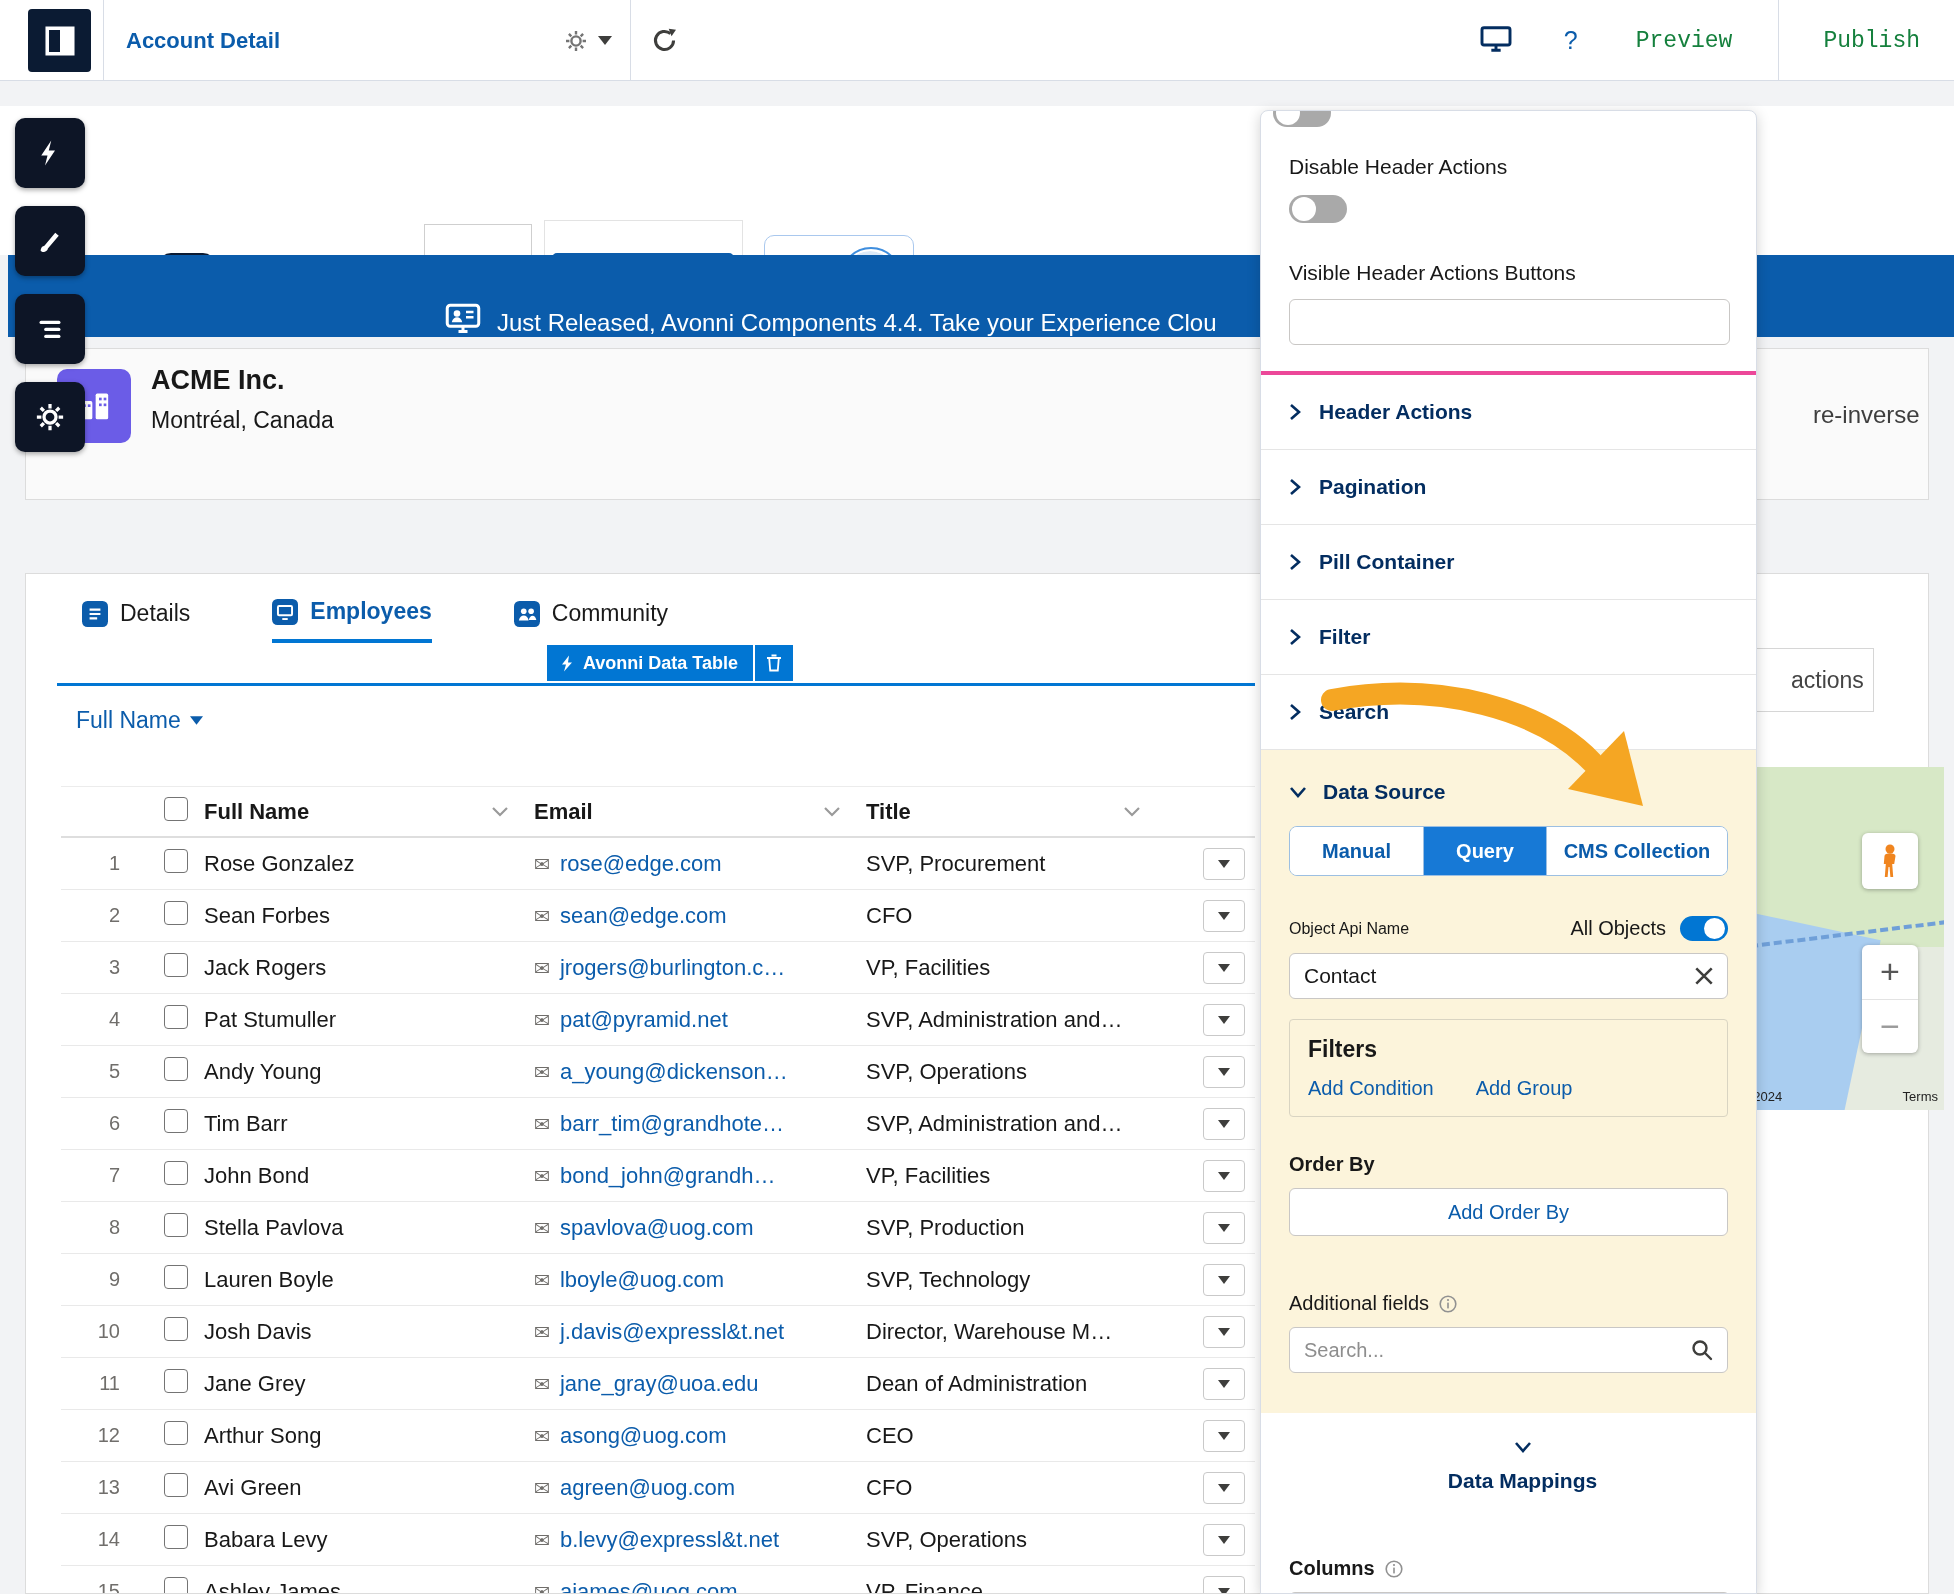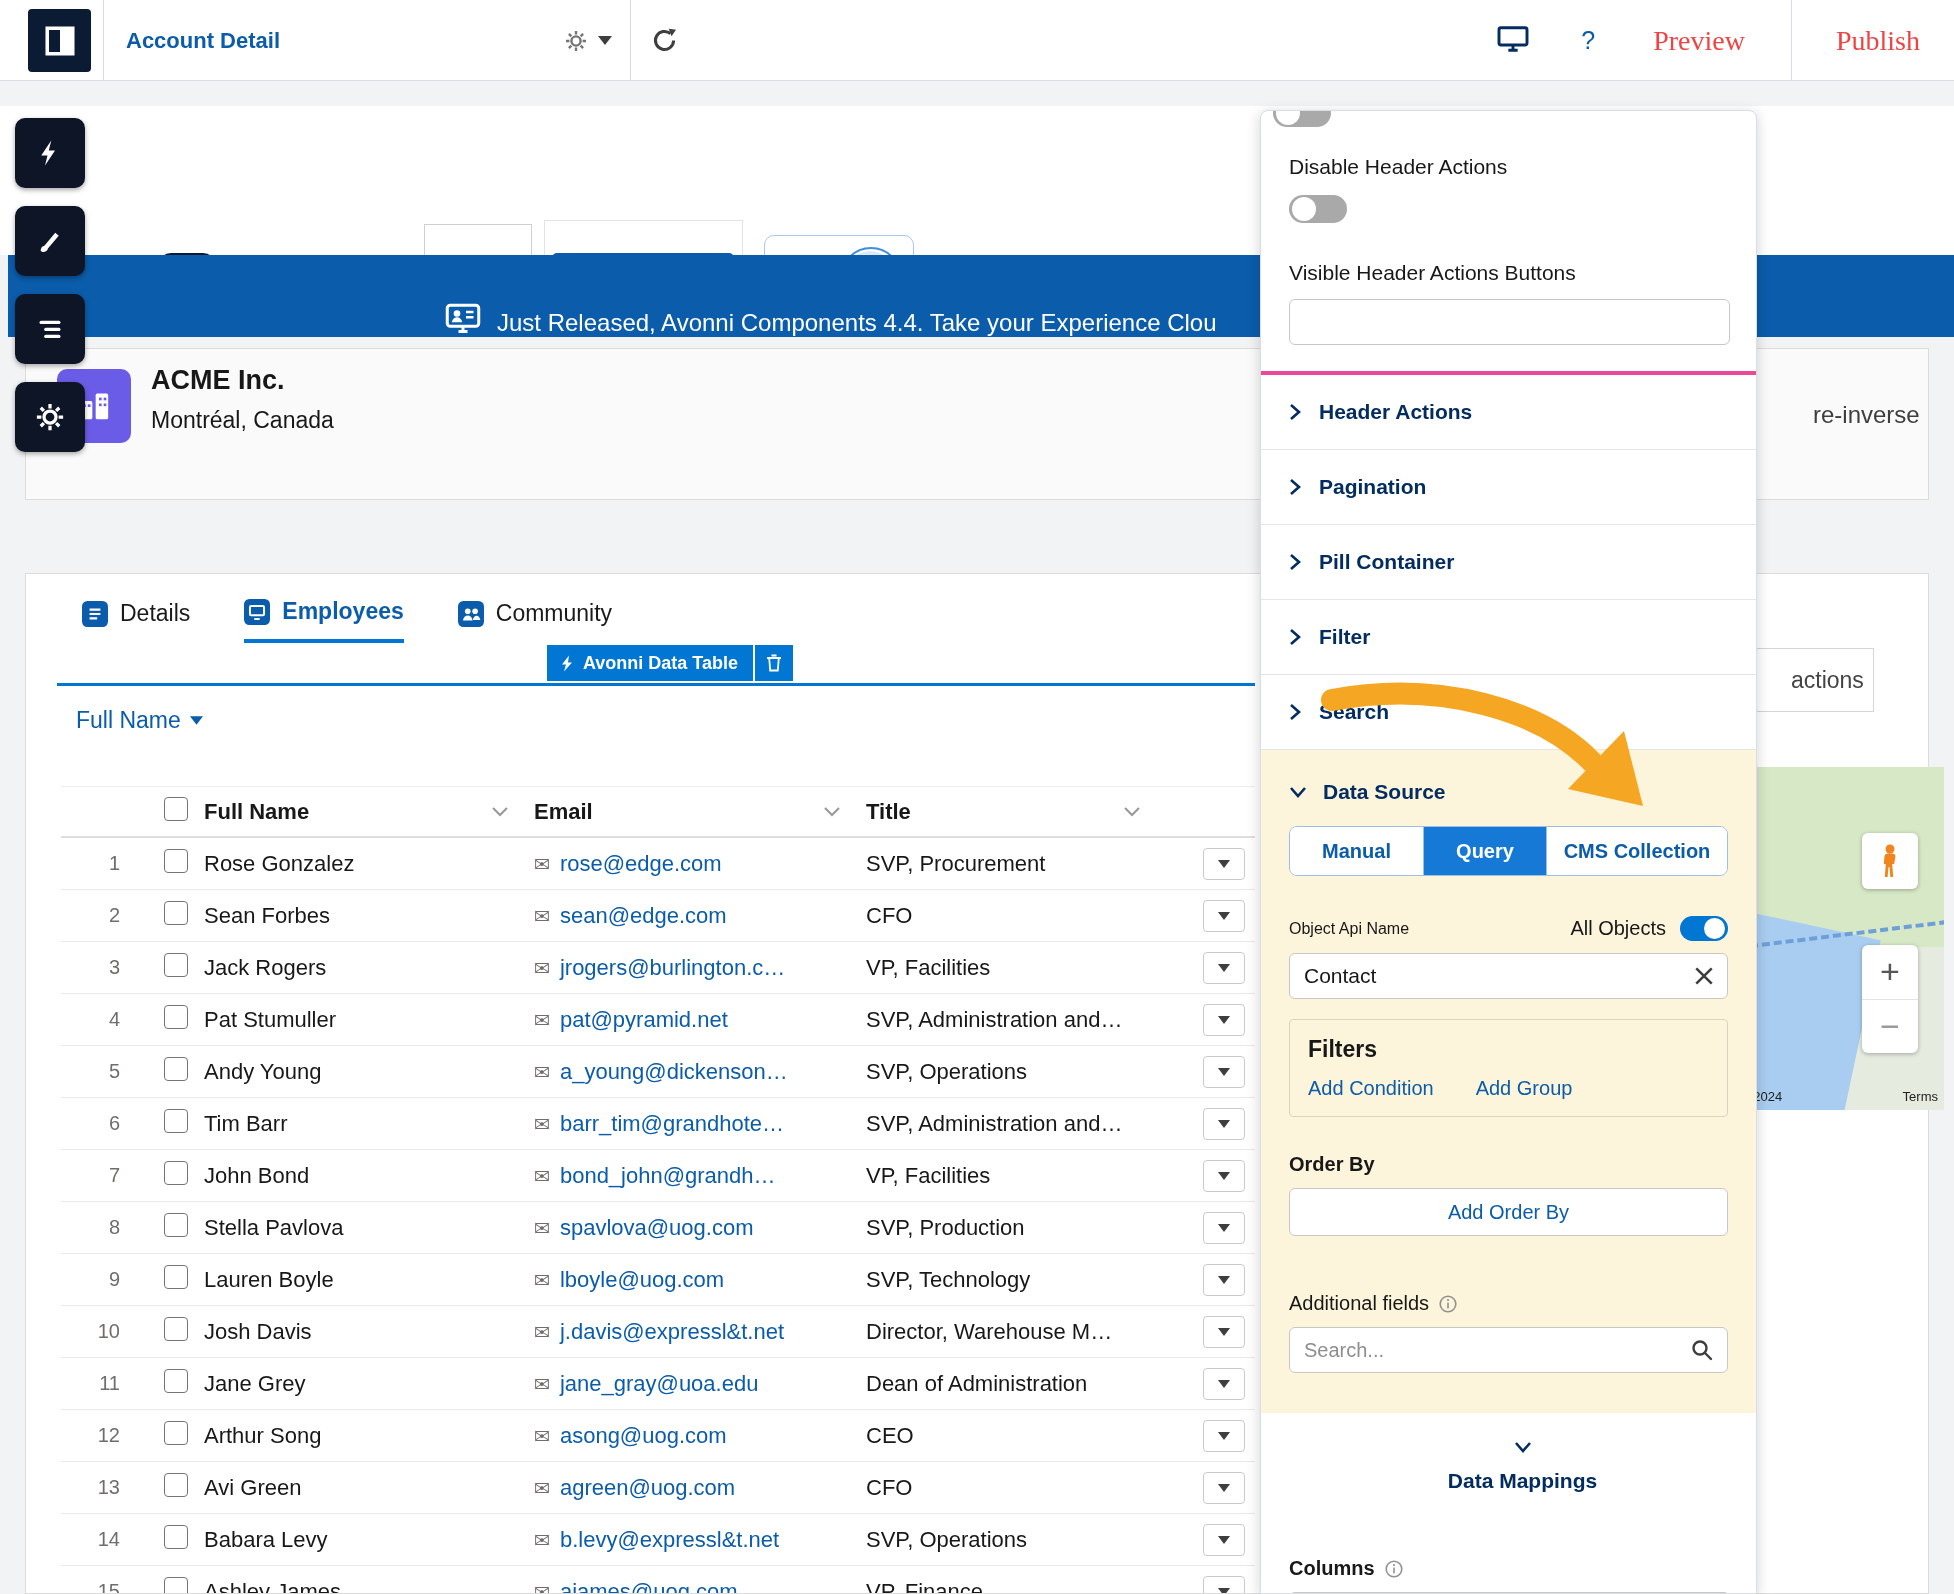--- a/index.html
+++ b/index.html
@@ -13,22 +13,22 @@
                   border-radius:4px; display:flex; align-items:center; justify-content:center; }
   .page-selector { position:absolute; left:103px; top:0; width:528px; height:81px;
                    border-left:1px solid #d8dde6; border-right:1px solid #d8dde6;
                    display:flex; align-items:center; }
   .page-title { margin-left:22px; color:#0b5cab; font-weight:bold; font-size:22px; }
   .selector-right { position:absolute; right:18px; top:0; height:81px; display:flex; align-items:center; gap:10px; }
   .tb-refresh { position:absolute; left:650px; top:26px; }
   .tb-right { position:absolute; right:0; top:0; height:81px; display:flex; align-items:center; }
   .tb-monitor { margin-right:52px; }
   .tb-help { color:#0b5cab; font-size:25px; margin-right:58px; }
-  .tb-preview, .tb-publish { color:#ef4444; font-size:28px; background:none; border:none; cursor:pointer;
-                             font-family:Liberation Serif, serif; }
+  .tb-preview, .tb-publish { color:#15803d; font-size:23px; background:none; border:none; cursor:pointer;
+                             font-family:Liberation Mono, monospace; }
   .tb-preview { margin-right:46px; }
   .tb-divider { width:1px; height:81px; background:#d8dde6; margin-right:44px; }
   .tb-publish { margin-right:34px; }
 
   
   .left-toolbar { position:absolute; left:15px; top:118px; z-index:55; display:flex; flex-direction:column; gap:18px; }
   .lt-btn { width:70px; height:70px; background:#0d1526; border-radius:10px; display:flex; align-items:center;
             justify-content:center; box-shadow:0 2px 5px rgba(0,0,0,.35); cursor:pointer; border:none; }
 
   
@@ -58,21 +58,21 @@
   .account-strip { position:absolute; top:348px; left:25px; width:1904px; height:152px; background:#fafafa;
                    border:1px solid #dcdcdc; }
   .account-icon { position:absolute; left:31px; top:20px; width:74px; height:74px; background:#6b5ce7; border-radius:10px;
                   display:flex; align-items:center; justify-content:center; }
   .account-name { position:absolute; left:125px; top:16px; font-size:27px; font-weight:bold; color:#181818; }
   .account-loc  { position:absolute; left:125px; top:58px; font-size:23px; color:#181818; }
   .account-fragment { position:absolute; left:1787px; top:52px; font-size:24px; color:#3e3e3e; }
 
   .tabs-card { position:absolute; top:573px; left:25px; width:1904px; height:1021px; background:#fff;
                border:1px solid #dcdcdc; overflow:hidden; }
-  .tabs-row { display:flex; gap:54px; padding:24px 0 0 56px; }
+  .tabs-row { display:flex; gap:82px; padding:24px 0 0 56px; }
   .tab { display:flex; align-items:center; gap:12px; font-size:23px; color:#1a1a1a; padding-bottom:14px; cursor:pointer; }
   .tab.active { color:#0b5cab; font-weight:bold; border-bottom:4px solid #0176d3; }
 
   .component-tag { position:absolute; left:521px; top:71px; display:flex; gap:2px; z-index:6; }
   .tag-main { background:#0176d3; color:#fff; font-size:18px; font-weight:bold; height:36px;
               display:flex; align-items:center; gap:9px; padding:0 15px; }
   .tag-trash { background:#0176d3; width:38px; height:36px; display:flex; align-items:center; justify-content:center;
                border:none; cursor:pointer; }
   .selection-line { position:absolute; left:31px; top:109px; width:1198px; height:3px; background:#0176d3; }
 

